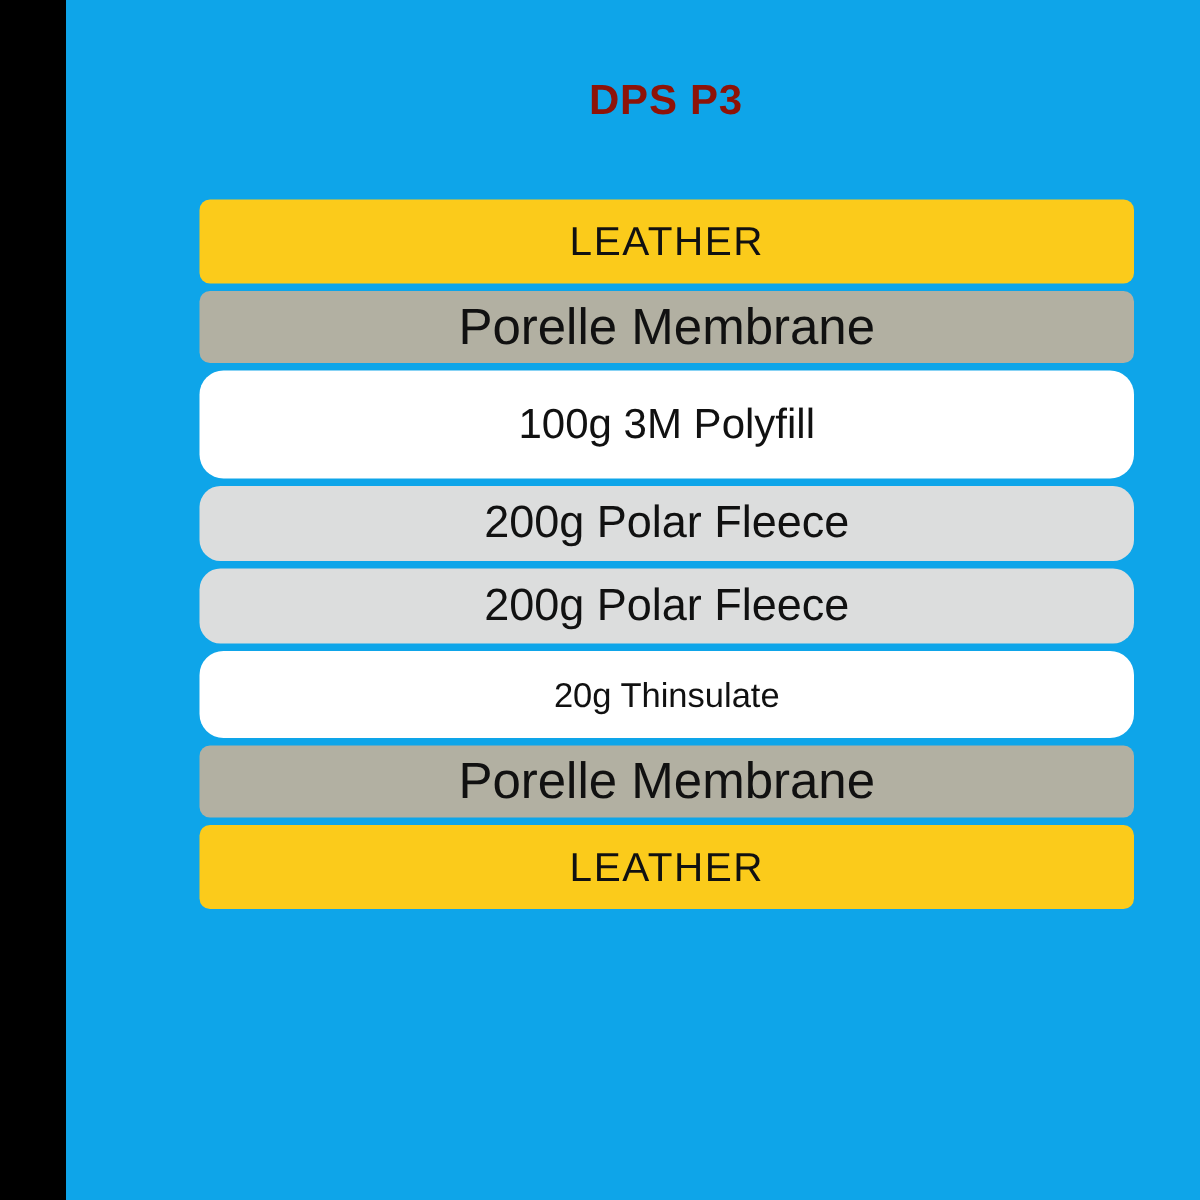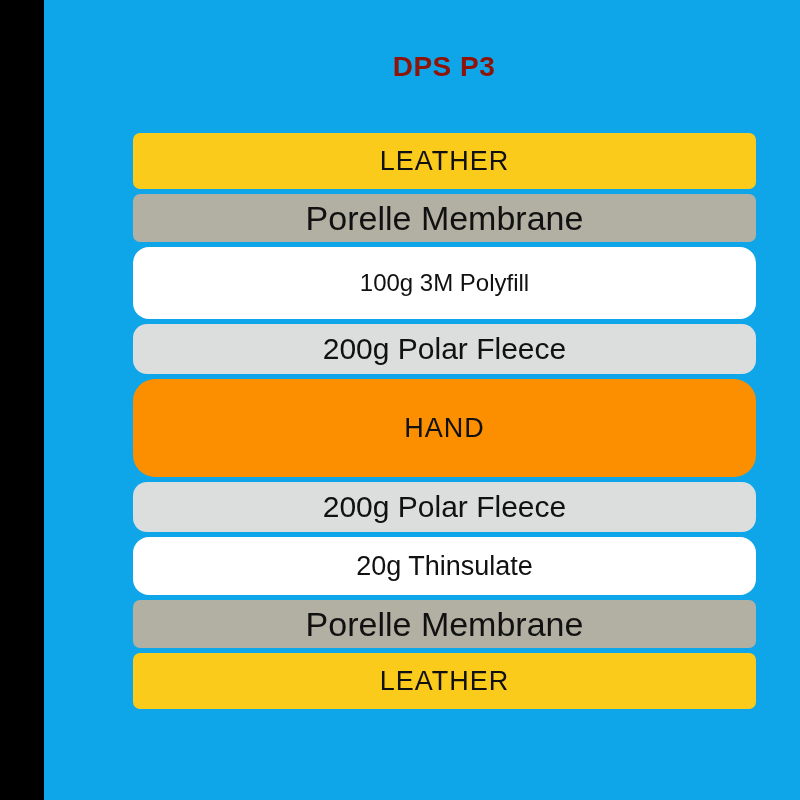--- a/index.html
+++ b/index.html
@@ -56,24 +56,24 @@
     overflow: hidden;
   }
   .layer-label {
     display: block;
     text-align: center;
     line-height: 1;
   }
   
   .h-leather      { height: 56px; border-radius: 7px;  margin-bottom: 5px; font-size: 27px; }
   .h-membrane     { height: 48px; border-radius: 7px;  margin-bottom: 5px; font-size: 34px; }
-  .h-polyfill     { height: 72px; border-radius: 16px; margin-bottom: 5px; font-size: 24px; }
+  .h-polyfill     { height: 72px; border-radius: 16px; margin-bottom: 5px; font-size: 28px; }
   .h-fleece       { height: 50px; border-radius: 14px; margin-bottom: 5px; font-size: 30px; }
   .h-hand         { height: 98px; border-radius: 22px; margin-bottom: 5px; font-size: 27px; }
-  .h-thinsulate   { height: 58px; border-radius: 16px; margin-bottom: 5px; font-size: 27px; }
+  .h-thinsulate   { height: 58px; border-radius: 16px; margin-bottom: 5px; font-size: 23px; }
   .h-leather-last { height: 56px; border-radius: 7px;  margin-bottom: 0;   font-size: 27px; }
   .letterspaced   { letter-spacing: 1px; }
 </style>
 </head>
 <body style="background-color: rgb(0, 0, 0);">
 
 <div id="diagram-root" style="background-color: #0ea5e9; margin-left: 44px;">
 
   <div id="diagram-title" style="color: rgb(142, 19, 8);">DPS P3</div>
 
@@ -88,23 +88,20 @@
     </div>
 
     <div class="layer-bar h-polyfill" style="background-color: rgb(255, 255, 255);">
       <span class="layer-label">100g 3M Polyfill</span>
     </div>
 
     <div class="layer-bar h-fleece" style="background-color: rgb(220, 221, 221);">
       <span class="layer-label">200g Polar Fleece</span>
     </div>
 
-    <div class="layer-bar h-hand" style="background-color: rgb(251, 143, 0);">
-      <span class="layer-label letterspaced">HAND</span>
-    </div>
 
     <div class="layer-bar h-fleece" style="background-color: rgb(220, 221, 221);">
       <span class="layer-label">200g Polar Fleece</span>
     </div>
 
     <div class="layer-bar h-thinsulate" style="background-color: rgb(255, 255, 255);">
       <span class="layer-label">20g Thinsulate</span>
     </div>
 
     <div class="layer-bar h-membrane" style="background-color: rgb(178, 176, 162);">

